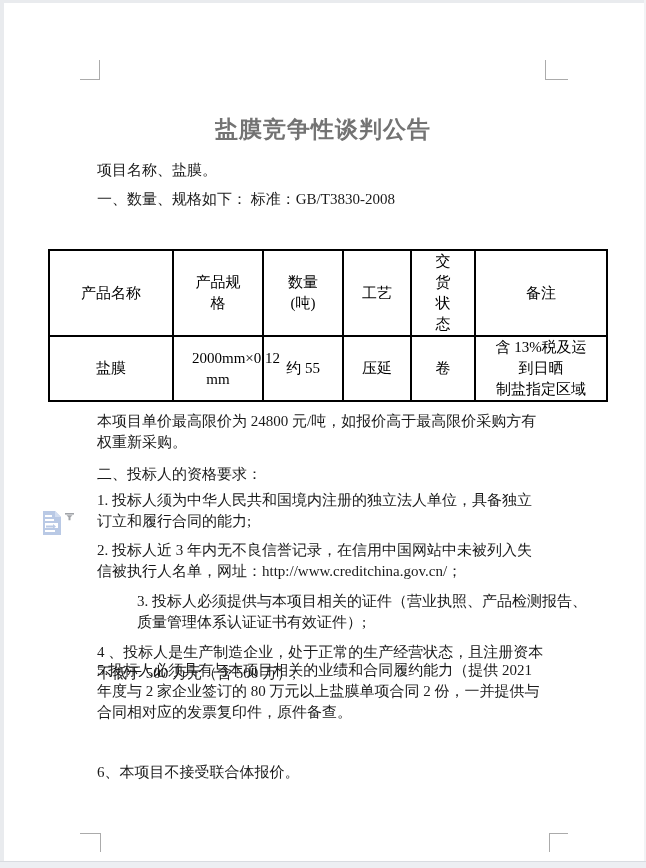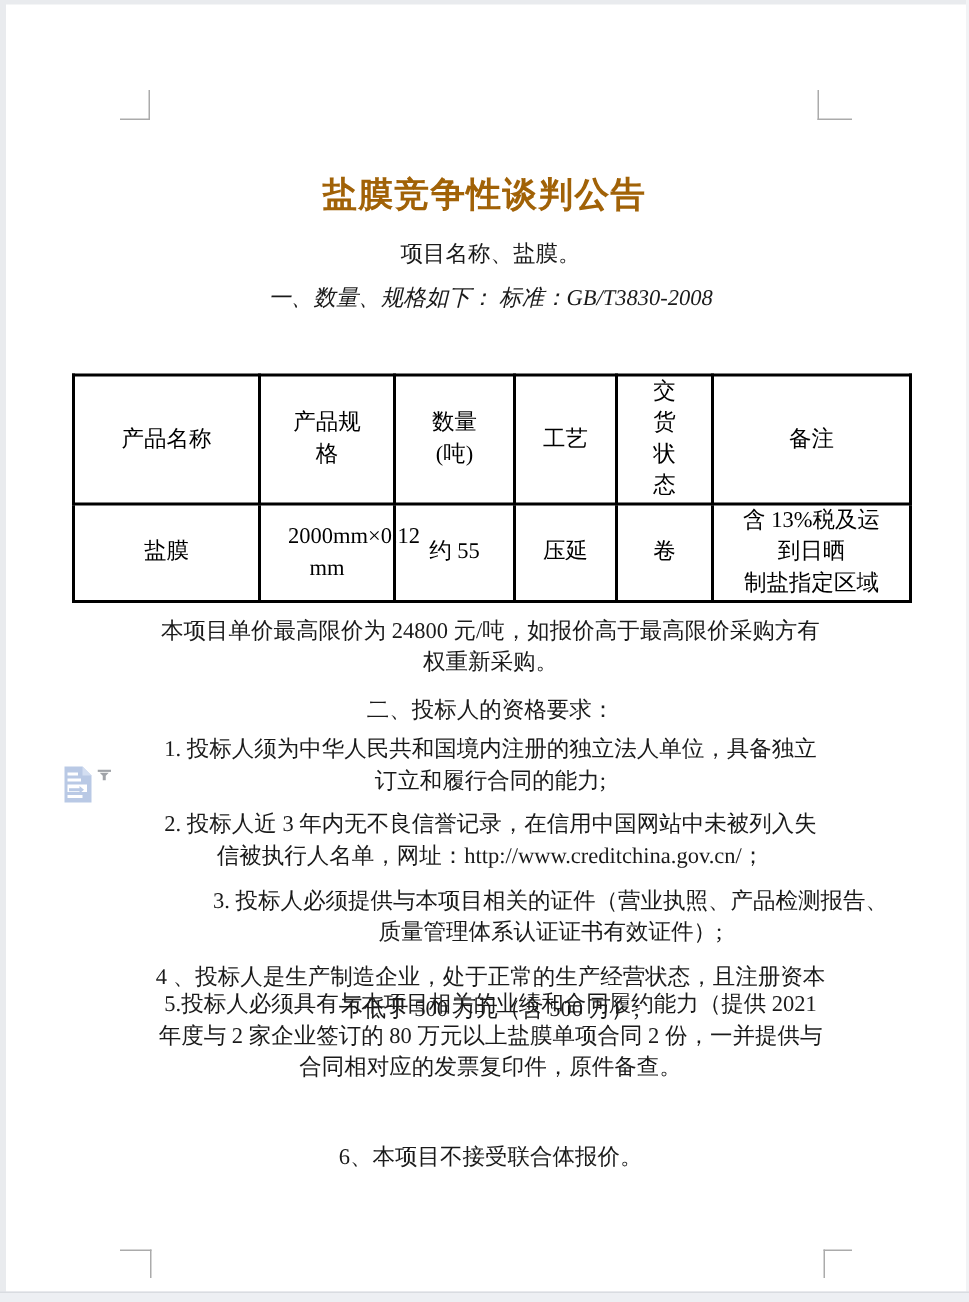--- a/index.html
+++ b/index.html
@@ -19,28 +19,28 @@
 
   .crop { position:absolute; border:0 solid #ababab; }
   .crop.tl { left:80px;  top:60px;  width:20px; height:20px; border-right-width:1px; border-bottom-width:1px; }
   .crop.tr { left:545px; top:60px;  width:23px; height:20px; border-left-width:1px;  border-bottom-width:1px; }
   .crop.bl { left:80px;  top:833px; width:21px; height:19px; border-right-width:1px; border-top-width:1px; }
   .crop.br { left:549px; top:833px; width:19px; height:19px; border-left-width:1px;  border-top-width:1px; }
 
   .doc-title {
     position:absolute; left:0; top:114px; width:646px;
     text-align:center; font-size:23px; font-weight:bold; letter-spacing:1px;
-    color:#a16207;
+    color:#737373;
   }
   .line, .para {
     position:absolute; left:97px; width:460px;
-    font-size:15px; line-height:21px; white-space:pre-line;text-align:center;
+    font-size:15px; line-height:21px; white-space:pre-line;
   }
   .line-1 { top:160px; }
-  .line-2 { top:189px;font-style:italic; }
+  .line-2 { top:189px; }
 
   table.spec {
     position:absolute; left:48px; top:249px; width:558px;
     border-collapse:collapse; table-layout:fixed;
   }
   table.spec td {
     border:2px solid #000;
     text-align:center; vertical-align:middle;
     font-size:15px; line-height:21px; white-space:pre-line;
     padding:0 18px; color:#000;

